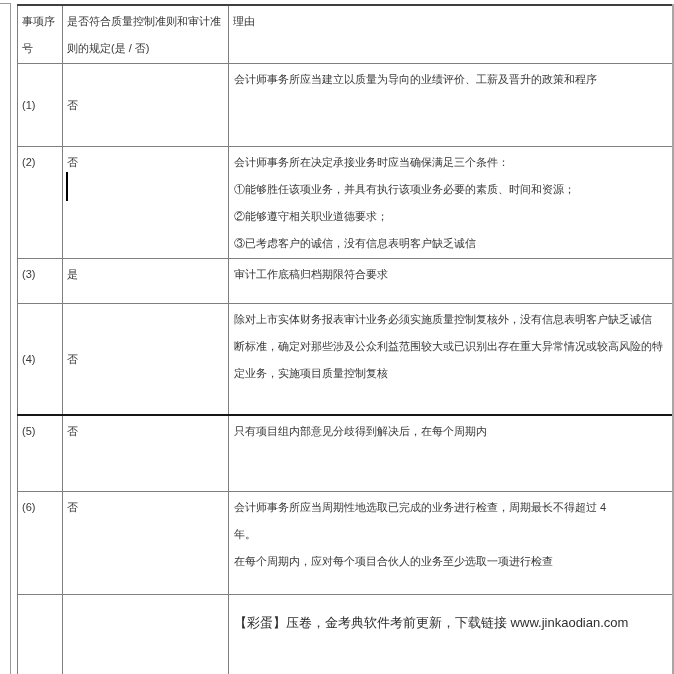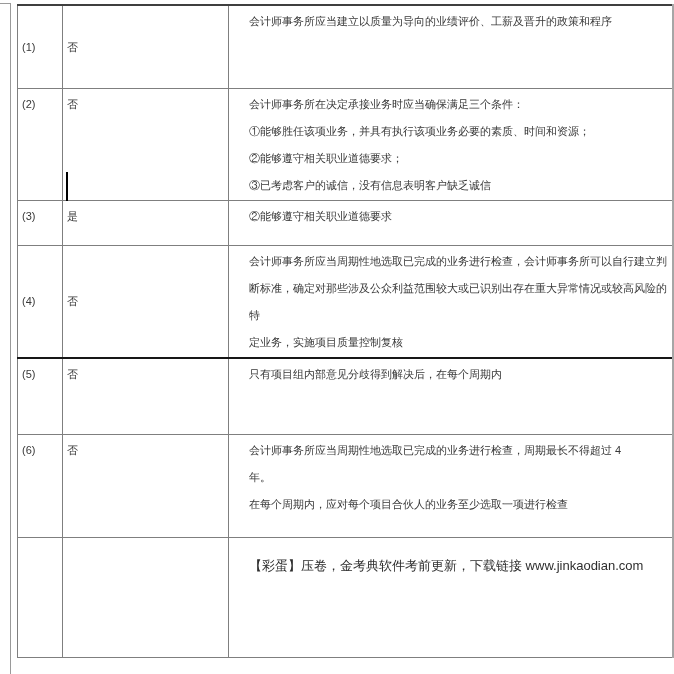--- a/index.html
+++ b/index.html
@@ -58,21 +58,21 @@
   tr.hdr       { height: 58px; }
   tr.r1        { height: 83px; }
   tr.r2        { height: 108px; }
   tr.r3        { height: 45px; }
   tr.r4        { height: 111px; }
   tr.r5        { height: 77px; }
   tr.r6        { height: 103px; }
   tr.r7        { height: 120px; }
   tr.r5 td { border-top: 2px solid #161616; }
   tr.r1 td.v-mid, tr.r4 td.v-mid { vertical-align: middle; }
-  td.reason { padding-left: 20px; }
+  td.reason { padding-left: 5px; }
   tr.r7 td.reason {
     font-size: 13px;
     padding-top: 16px;
     line-height: 24px;
     color: #2e2e2e;
   }
   .text-caret {
     position: absolute;
     left: 66px; top: 172px;
     width: 2px; height: 29px;
@@ -86,46 +86,53 @@
 <div class="outer-hstub"></div>
 
 <div class="table-wrap">
   <table class="answer">
     <colgroup>
       <col class="c1">
         <col class="c2">
         <col class="c3">
     </colgroup>
     <tbody>
+      <tr class="hdr">
+        <th>事项序
+号</th>
+        <th>是否符合质量控制准则和审计准
+则的规定(是 / 否)</th>
+        <th class="reason">理由</th>
+      </tr>
 
       <tr class="r1">
         <td class="v-mid">(1)</td>
         <td class="v-mid">否</td>
         <td class="reason">会计师事务所应当建立以质量为导向的业绩评价、工薪及晋升的政策和程序</td>
       </tr>
 
       <tr class="r2">
         <td>(2)</td>
         <td>否</td>
         <td class="reason">会计师事务所在决定承接业务时应当确保满足三个条件：
 ①能够胜任该项业务，并具有执行该项业务必要的素质、时间和资源；
 ②能够遵守相关职业道德要求；
 ③已考虑客户的诚信，没有信息表明客户缺乏诚信</td>
       </tr>
 
       <tr class="r3">
         <td>(3)</td>
         <td>是</td>
-        <td class="reason">②能够遵守相关职业道德要求</td>
+        <td class="reason">审计工作底稿归档期限符合要求</td>
       </tr>
 
       <tr class="r4">
         <td class="v-mid">(4)</td>
         <td class="v-mid">否</td>
-        <td class="reason">会计师事务所应当周期性地选取已完成的业务进行检查，会计师事务所可以自行建立判
+        <td class="reason">除对上市实体财务报表审计业务必须实施质量控制复核外，没有信息表明客户缺乏诚信
 断标准，确定对那些涉及公众利益范围较大或已识别出存在重大异常情况或较高风险的特
 定业务，实施项目质量控制复核</td>
       </tr>
 
       <tr class="r5">
         <td>(5)</td>
         <td>否</td>
         <td class="reason">只有项目组内部意见分歧得到解决后，在每个周期内</td>
       </tr>
 

